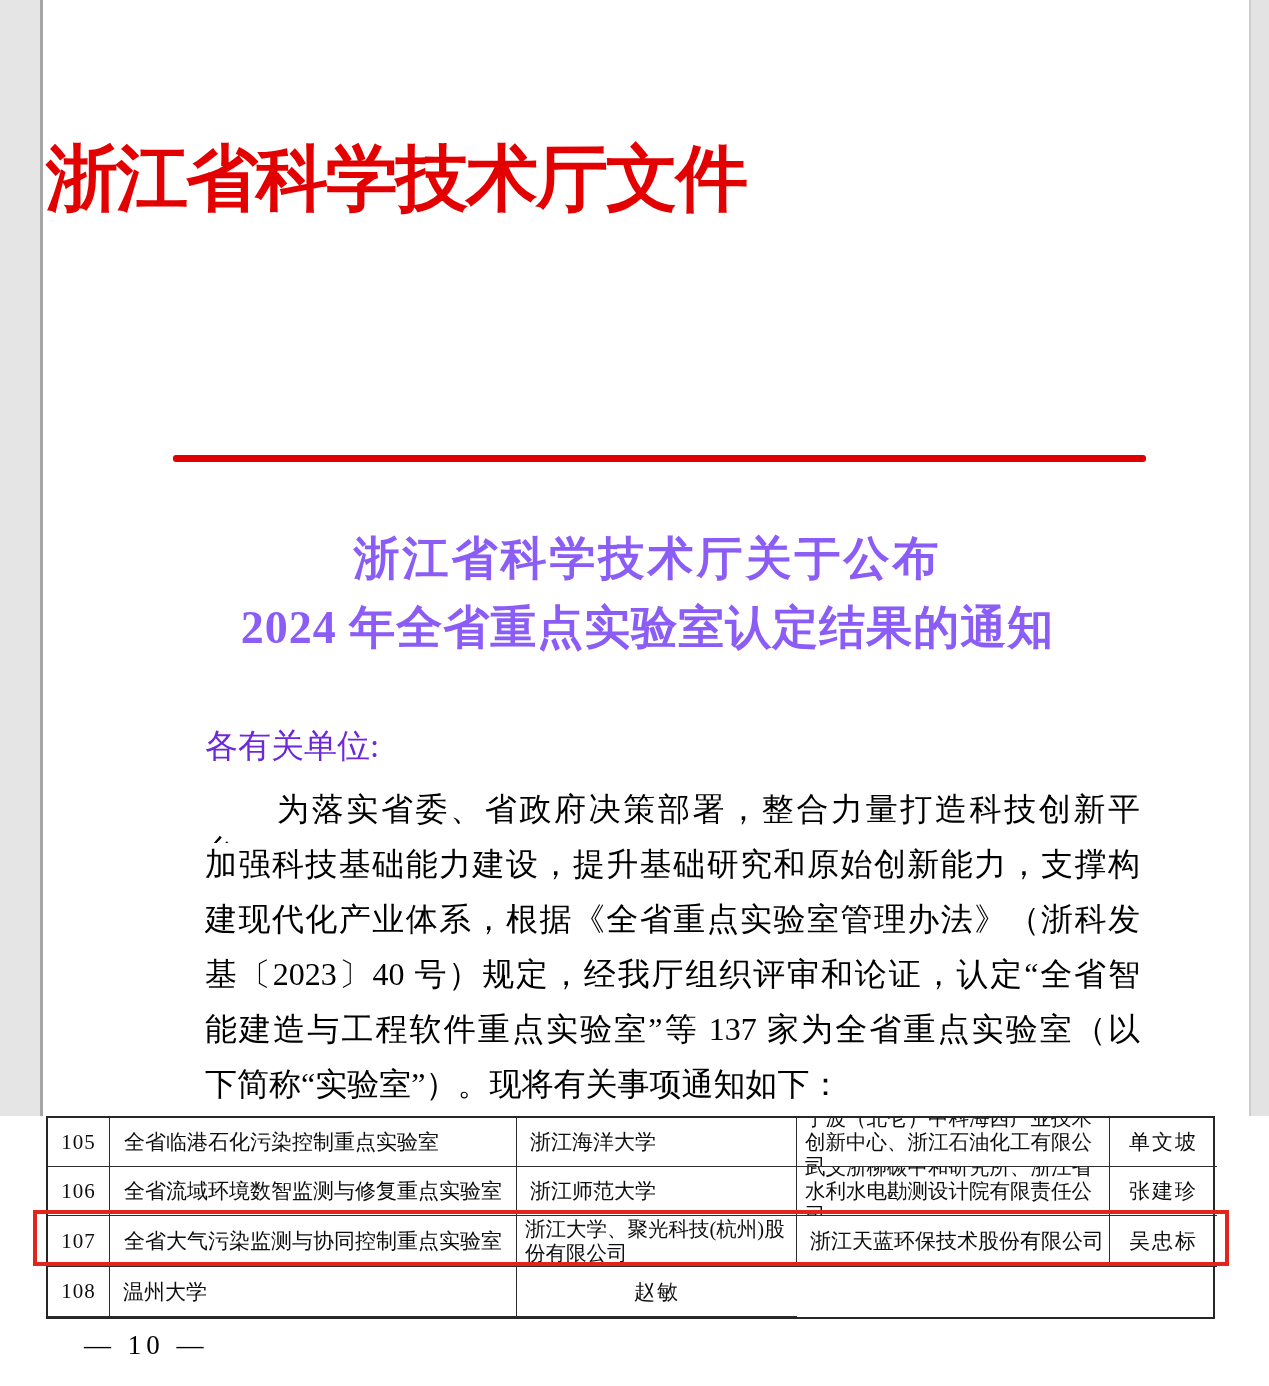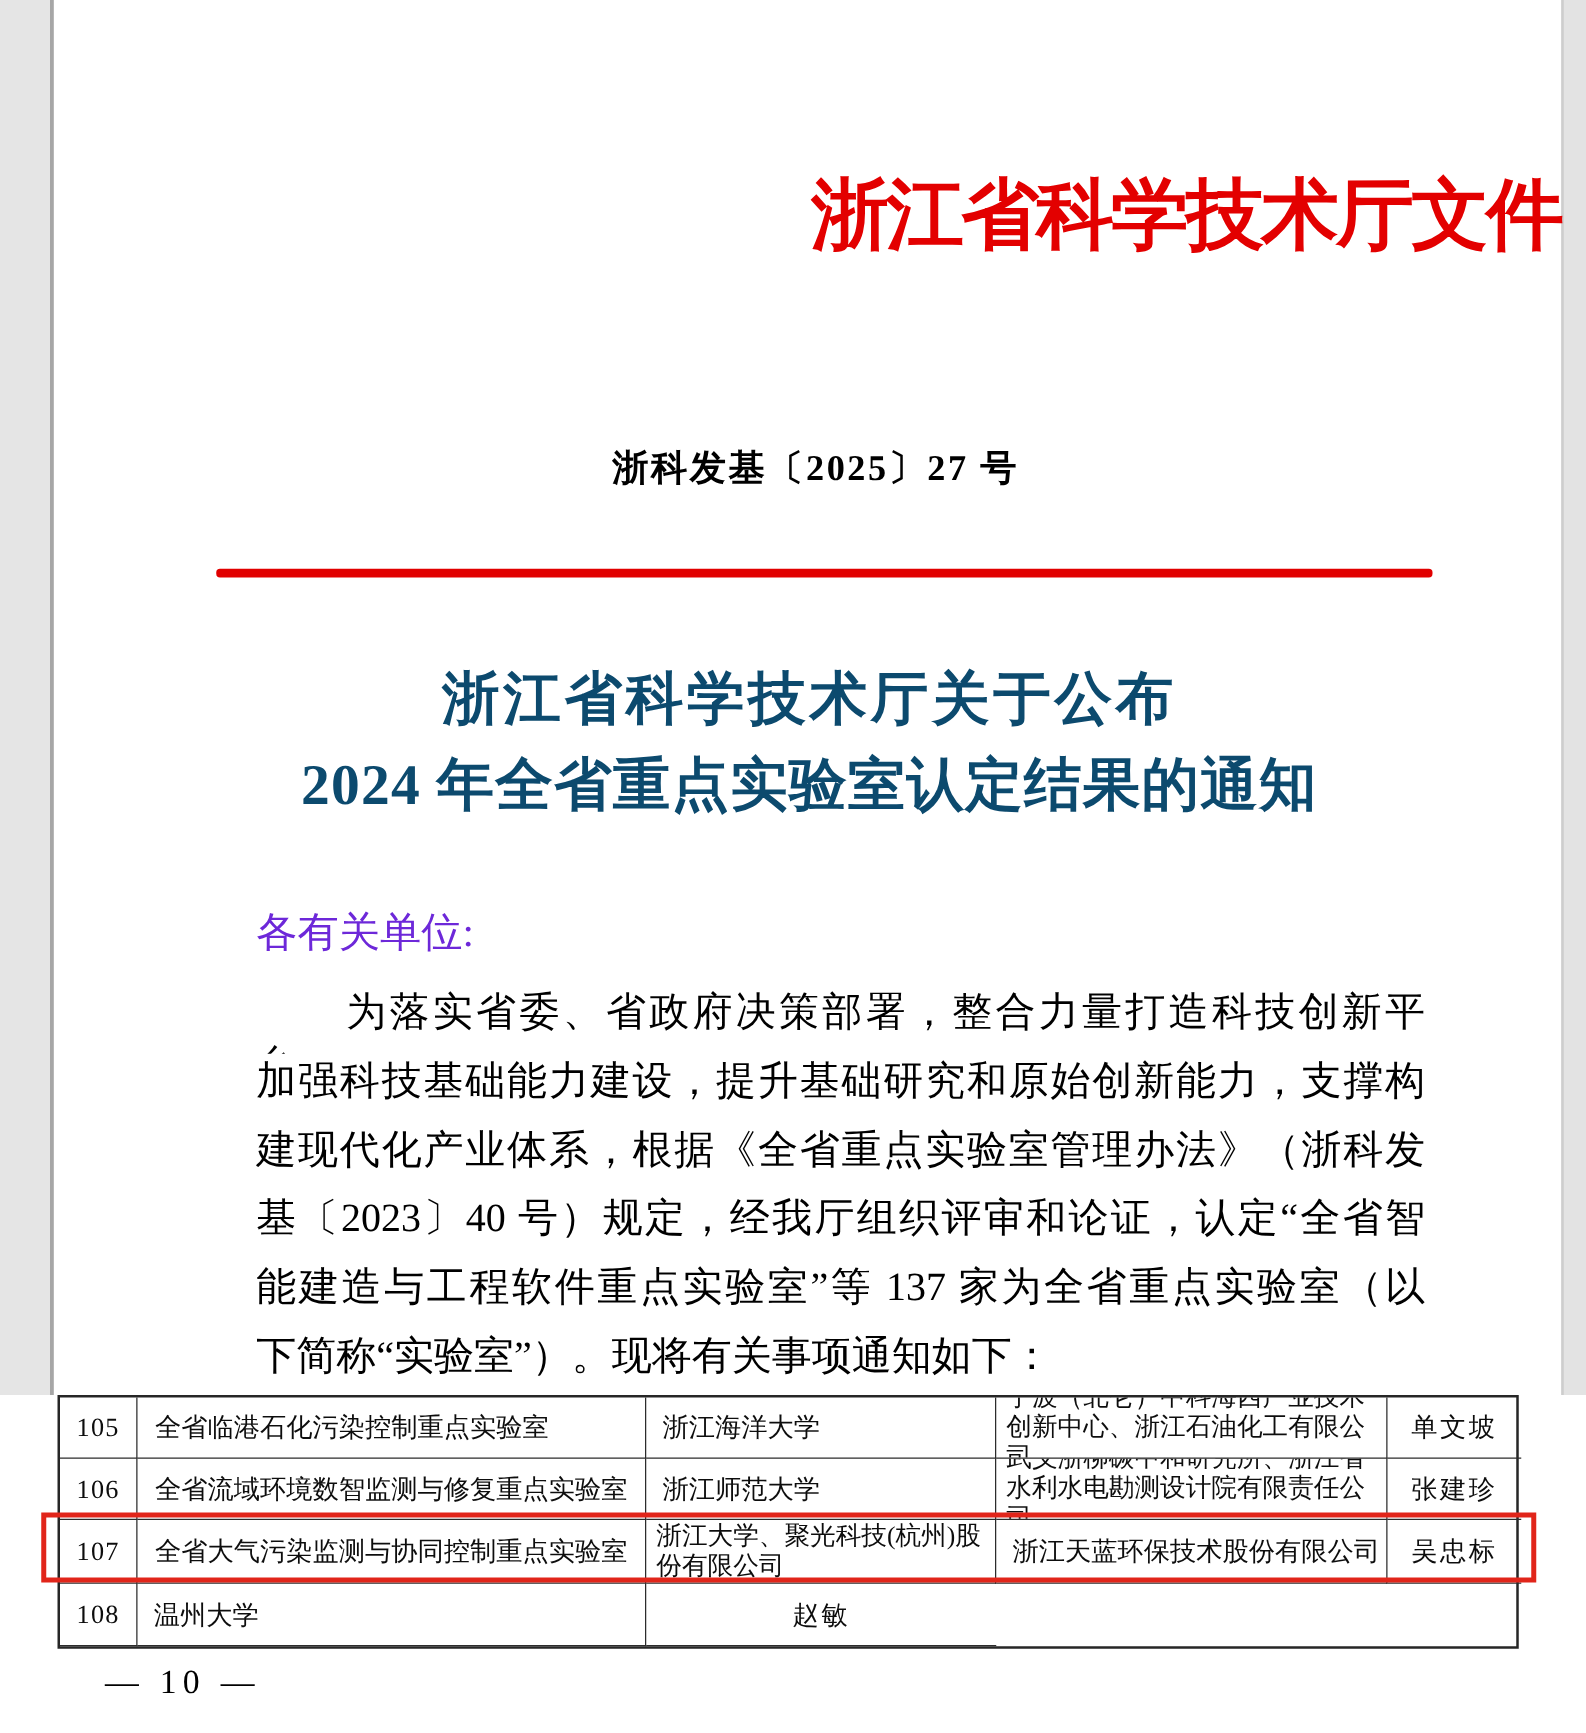--- a/index.html
+++ b/index.html
@@ -4,30 +4,30 @@
 <style>
   html,body{margin:0;padding:0;background:#ffffff;}
   .page{
     position:relative;width:1269px;height:1386px;background:#ffffff;overflow:hidden;
     font-family:"Liberation Serif","DejaVu Serif",serif;color:#111;
   }
   .margin-strip{position:absolute;top:0;height:1116px;}
   .margin-left{left:0;width:40px;background:#e5e5e5;border-right:3px solid #a6a6a6;}
   .margin-right{left:1249px;width:20px;background:#e3e3e3;border-left:2px solid #cdcdcd;}
   .header-title{
-    position:absolute;top:138px;left:46px;width:1203px;text-align:right;
-    font-size:62px;font-weight:700;letter-spacing:-2px;line-height:1.15;
+    position:absolute;top:138px;left:46px;width:1203px;text-align:left;
+    font-size:72px;font-weight:700;letter-spacing:-2px;line-height:1.15;
     font-family:"Liberation Serif","DejaVu Serif",serif;
   }
   .doc-number{
     position:absolute;top:355px;left:46px;width:1213px;text-align:center;
     font-size:29px;font-weight:700;letter-spacing:2px;color:#000;
   }
   .red-rule{position:absolute;left:173px;top:455px;width:973px;height:7px;border-radius:3px;}
-  .notice-title{position:absolute;left:46px;width:1203px;text-align:center;font-weight:700;color:#0c4a6e;}
+  .notice-title{position:absolute;left:46px;width:1203px;text-align:center;font-weight:700;color:#8b5cf6;}
   .notice-title.l1{top:528px;font-size:46px;letter-spacing:3px;}
   .notice-title.l2{top:597px;font-size:46px;letter-spacing:1px;}
   .salutation{position:absolute;left:205px;top:724px;font-size:33px;color:#6d28d9;}
   .body-par{position:absolute;left:205px;top:788px;width:935px;}
   .body-line{
     height:55px;font-size:32px;line-height:42px;color:#000;
     text-align:justify;text-align-last:justify;text-justify:inter-character;
     white-space:normal;overflow:hidden;
   }
   .body-line.first{text-indent:72px;}
@@ -59,21 +59,20 @@
 </head>
 <body>
 
 <div class="page">
 
   <div class="margin-strip margin-left"></div>
   <div class="margin-strip margin-right"></div>
 
   <div class="header-title" style="color: rgb(227, 0, 0);">浙江省科学技术厅文件</div>
 
-  <div class="doc-number">浙科发基〔2025〕27 号</div>
 
   <div class="red-rule" style="background: rgb(225, 0, 0);"></div>
 
   <div class="notice-title l1">浙江省科学技术厅关于公布</div>
   <div class="notice-title l2">2024 年全省重点实验室认定结果的通知</div>
 
   <div class="salutation">各有关单位:</div>
 
   <div class="body-par">
     <div class="body-line first">为落实省委、省政府决策部署，整合力量打造科技创新平台，</div>

